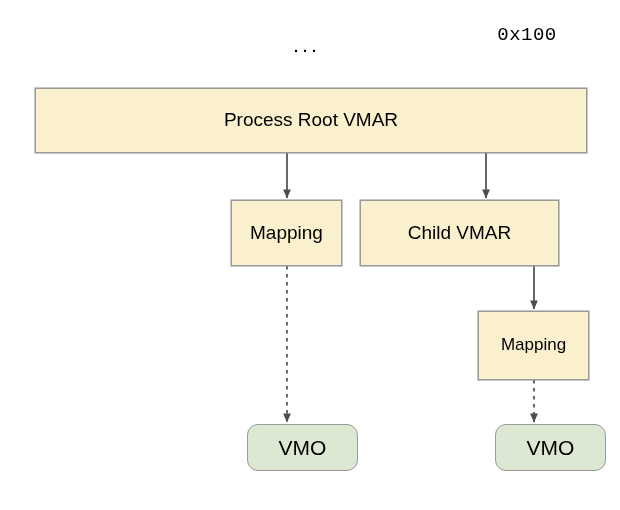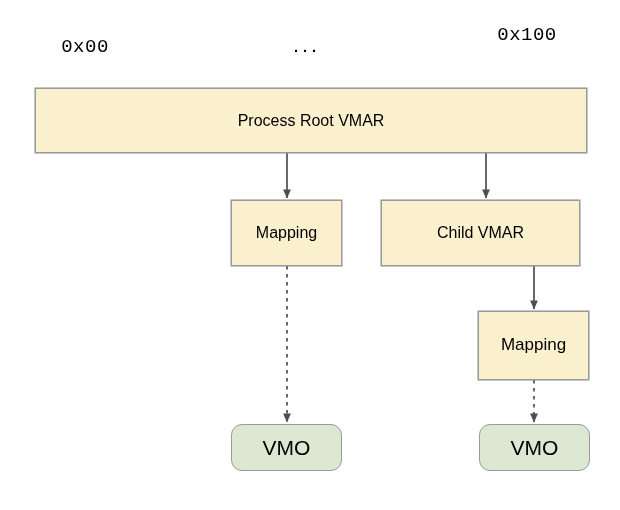--- a/index.html
+++ b/index.html
@@ -35,50 +35,50 @@
     white-space: nowrap;
     text-align: center;
     font-weight: bold;
   }
   .node {
     position: absolute;
     box-sizing: border-box;
     display: flex;
     align-items: center;
     justify-content: center;
-    font-size: 16px;
+    font-size: 19px;
     color: #000000;
     text-align: center;
     line-height: 1.1;
   }
   .node-vmar {
     background: #fbf0cd;
     border: 1px solid #9a9a9a;
     box-shadow: 0 0 0 0.5px #8d8d8d;
   }
   .node-vmo {
     background: #dce8d2;
     border: 1px solid #9a9a9a;
     border-radius: 11px;
+    margin-left: 16px;
   }
   svg.edges {
     position: absolute;
     left: 0;
     top: 0;
     width: 620px;
     height: 510px;
     pointer-events: none;
   }
 </style>
 </head>
 <body>
 
 <div id="canvas">
 
-  <div class="addr-label" style="left:35px; top:36px; width:100px;">0x00</div>
 
   <div class="ellipsis-label" style="left:265px; top:40px; width:80px;">...</div>
 
   <div class="addr-label" style="left:477px; top:24px; width:100px;">0x100</div>
 
   <svg class="edges" viewBox="0 0 620 510">
     <defs>
       <marker id="arrowhead" markerWidth="10" markerHeight="9" refX="8.6" refY="4.5" orient="auto" markerUnits="userSpaceOnUse">
         <path d="M0,0.6 L9,4.5 L0,8.4 z" fill="#4d4d4d"></path>
       </marker>
@@ -96,21 +96,21 @@
   </svg>
 
   <div class="node node-vmar" style="left:35px; top:88px; width:552px; height:65px;">
     <span>Process Root VMAR</span>
   </div>
 
   <div class="node node-vmar" style="left:231px; top:200px; width:111px; height:66px;">
     <span>Mapping</span>
   </div>
 
-  <div class="node node-vmar" style="left:381px; top:200px; width:199px; height:66px;">
+  <div class="node node-vmar" style="left:360px; top:200px; width:199px; height:66px;">
     <span>Child VMAR</span>
   </div>
 
   <div class="node node-vmar" style="left:478px; top:311px; width:111px; height:69px; font-size:17px;">
     <span>Mapping</span>
   </div>
 
   <div class="node node-vmo" style="left:231px; top:424px; width:111px; height:47px; font-size:21px;">
     <span>VMO</span>
   </div>

